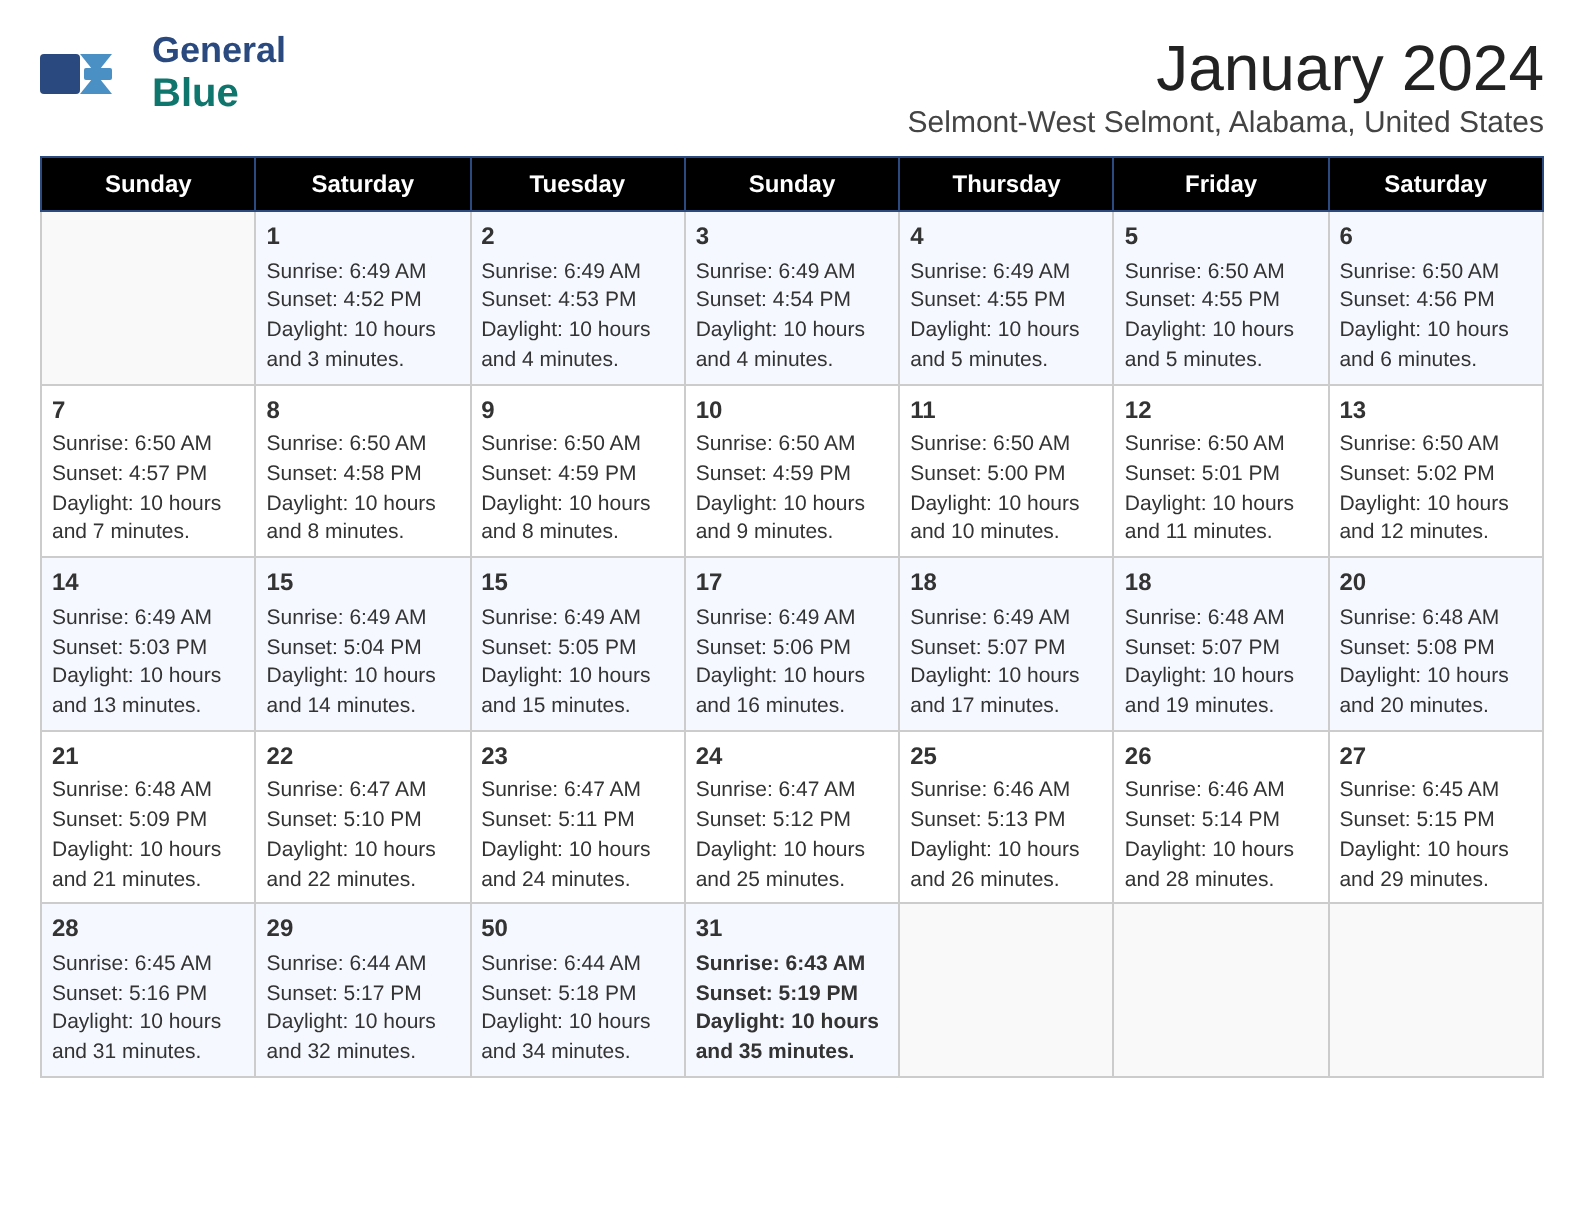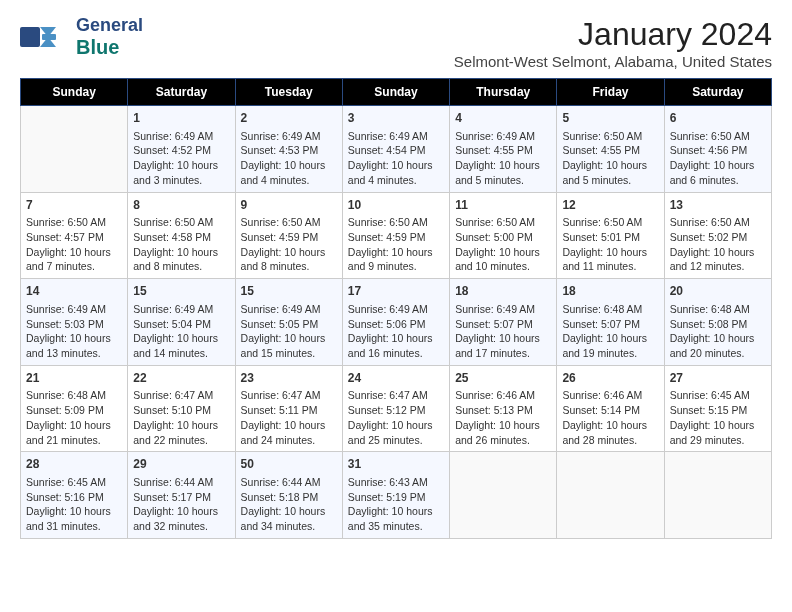--- a/index.html
+++ b/index.html
@@ -334,21 +334,21 @@
         </td>
         <td>
           <span class="day-number">50</span>
           <div class="day-info" style="white-space: pre-line;">Sunrise: 6:44 AM
 Sunset: 5:18 PM
 Daylight: 10 hours
 and 34 minutes.</div>
         </td>
         <td>
           <span class="day-number">31</span>
-          <div class="day-info" style="white-space: pre-line;">Sunrise: 6:43 AM
+          <div class="day-info" style="white-space: pre-line; font-weight: bold;">Sunrise: 6:43 AM
 Sunset: 5:19 PM
 Daylight: 10 hours
 and 35 minutes.</div>
         </td>
         <td class="empty-cell"></td>
         <td class="empty-cell"></td>
         <td class="empty-cell"></td>
       </tr>
     </tbody>
 </table>

